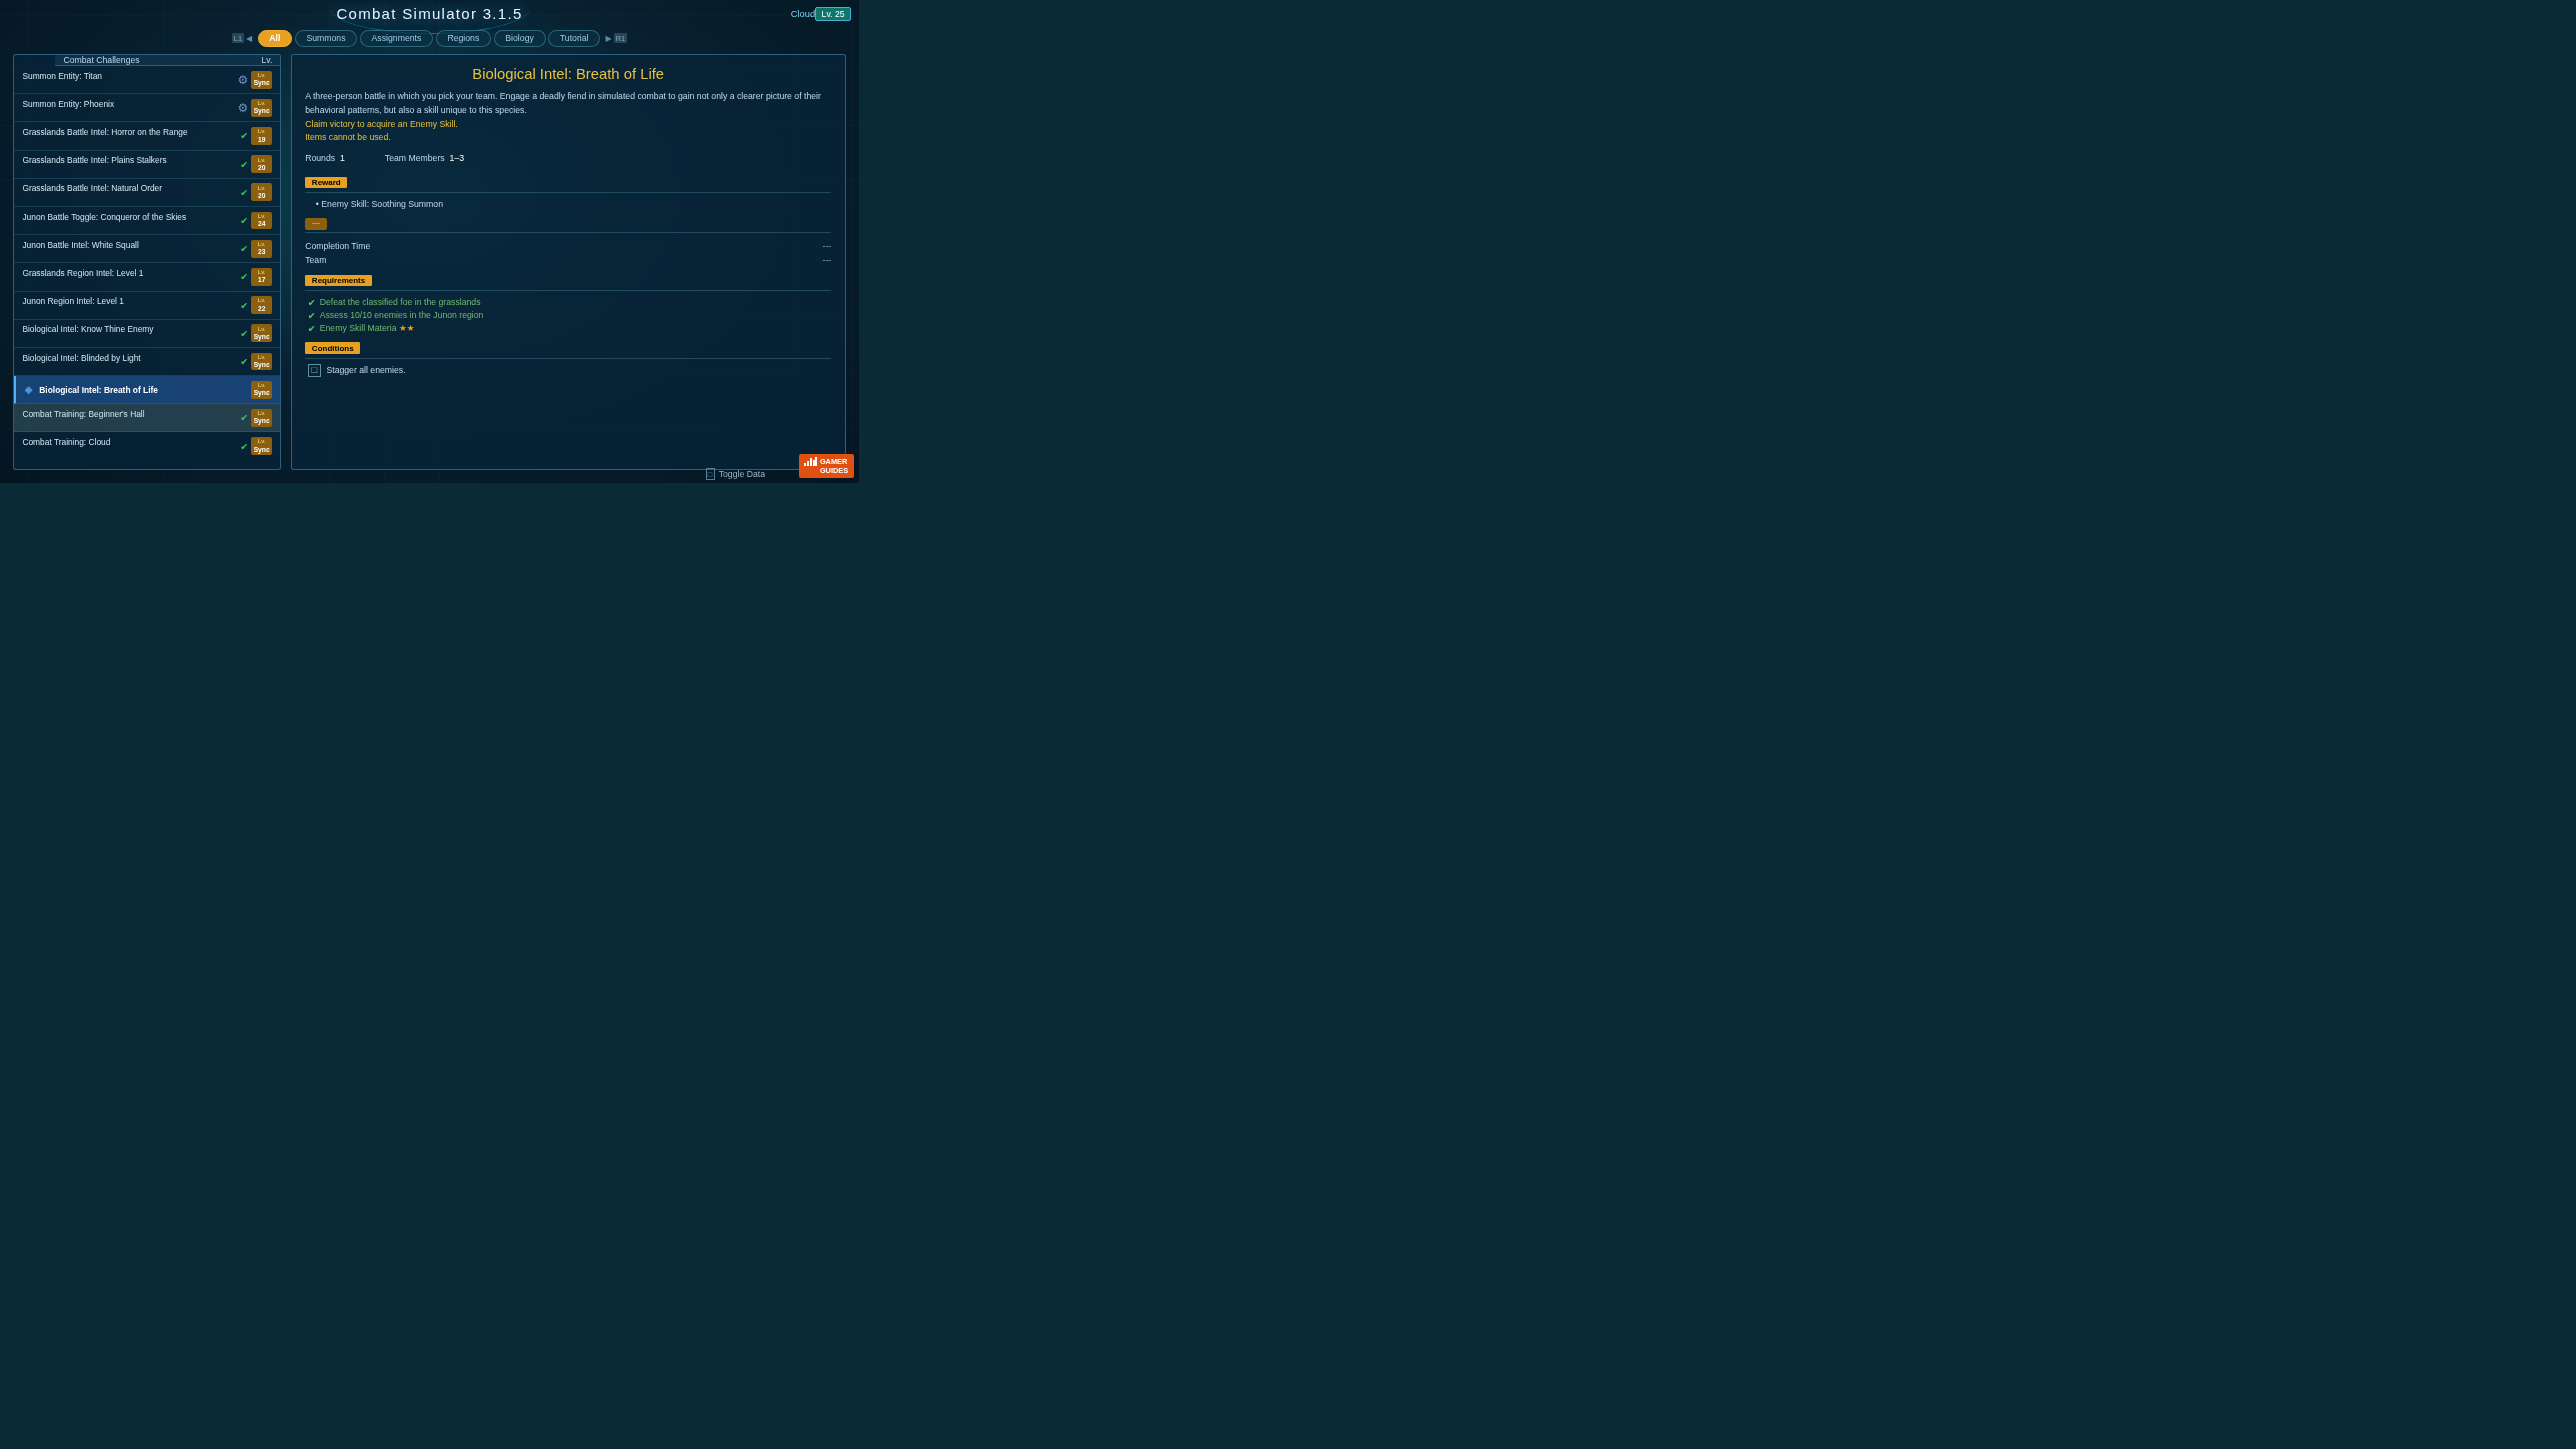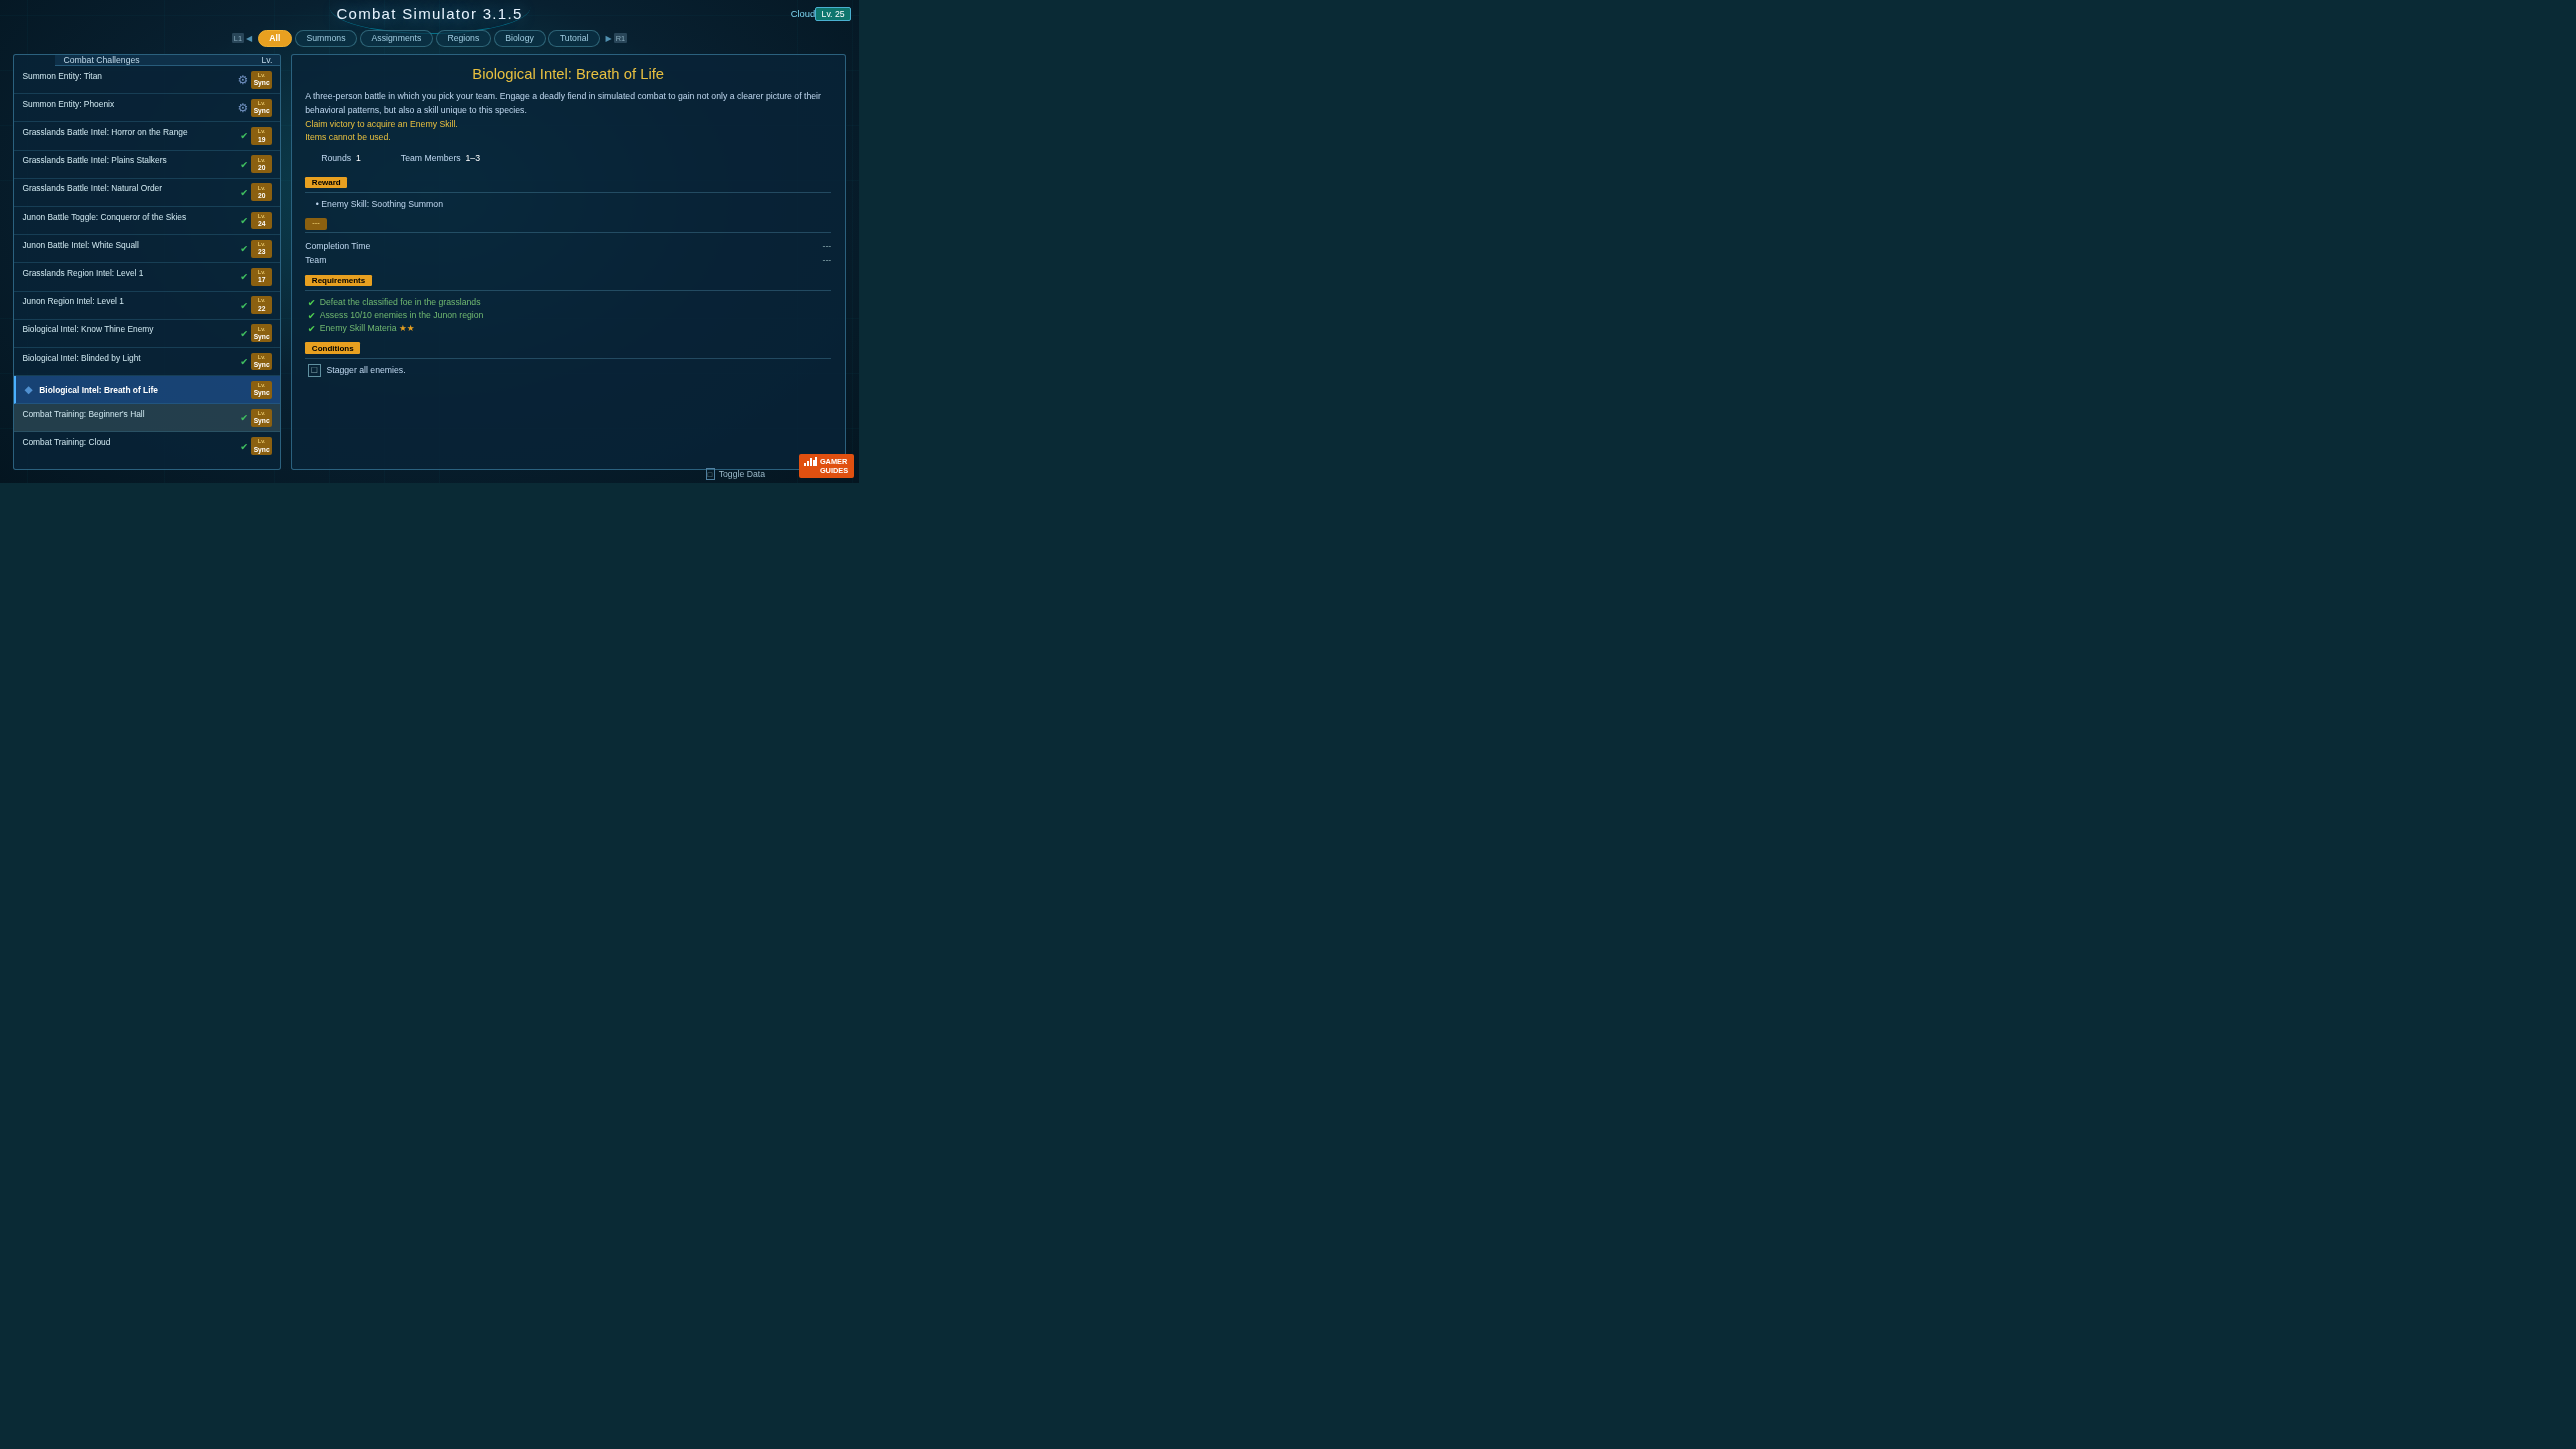--- a/index.html
+++ b/index.html
@@ -271,21 +271,21 @@
 
     .detail-highlight {
       color: #e8c040;
     }
 
     .detail-stats {
       display: flex;
       gap: 40px;
       color: #c0d8f0;
       font-size: 8.7px;
-      margin: 8px 16px;
+      margin: 8px 0;
     }
 
     .stat-label {
       color: #c0d8f0;
     }
 
     .stat-value {
       color: #ffffff;
     }
 

